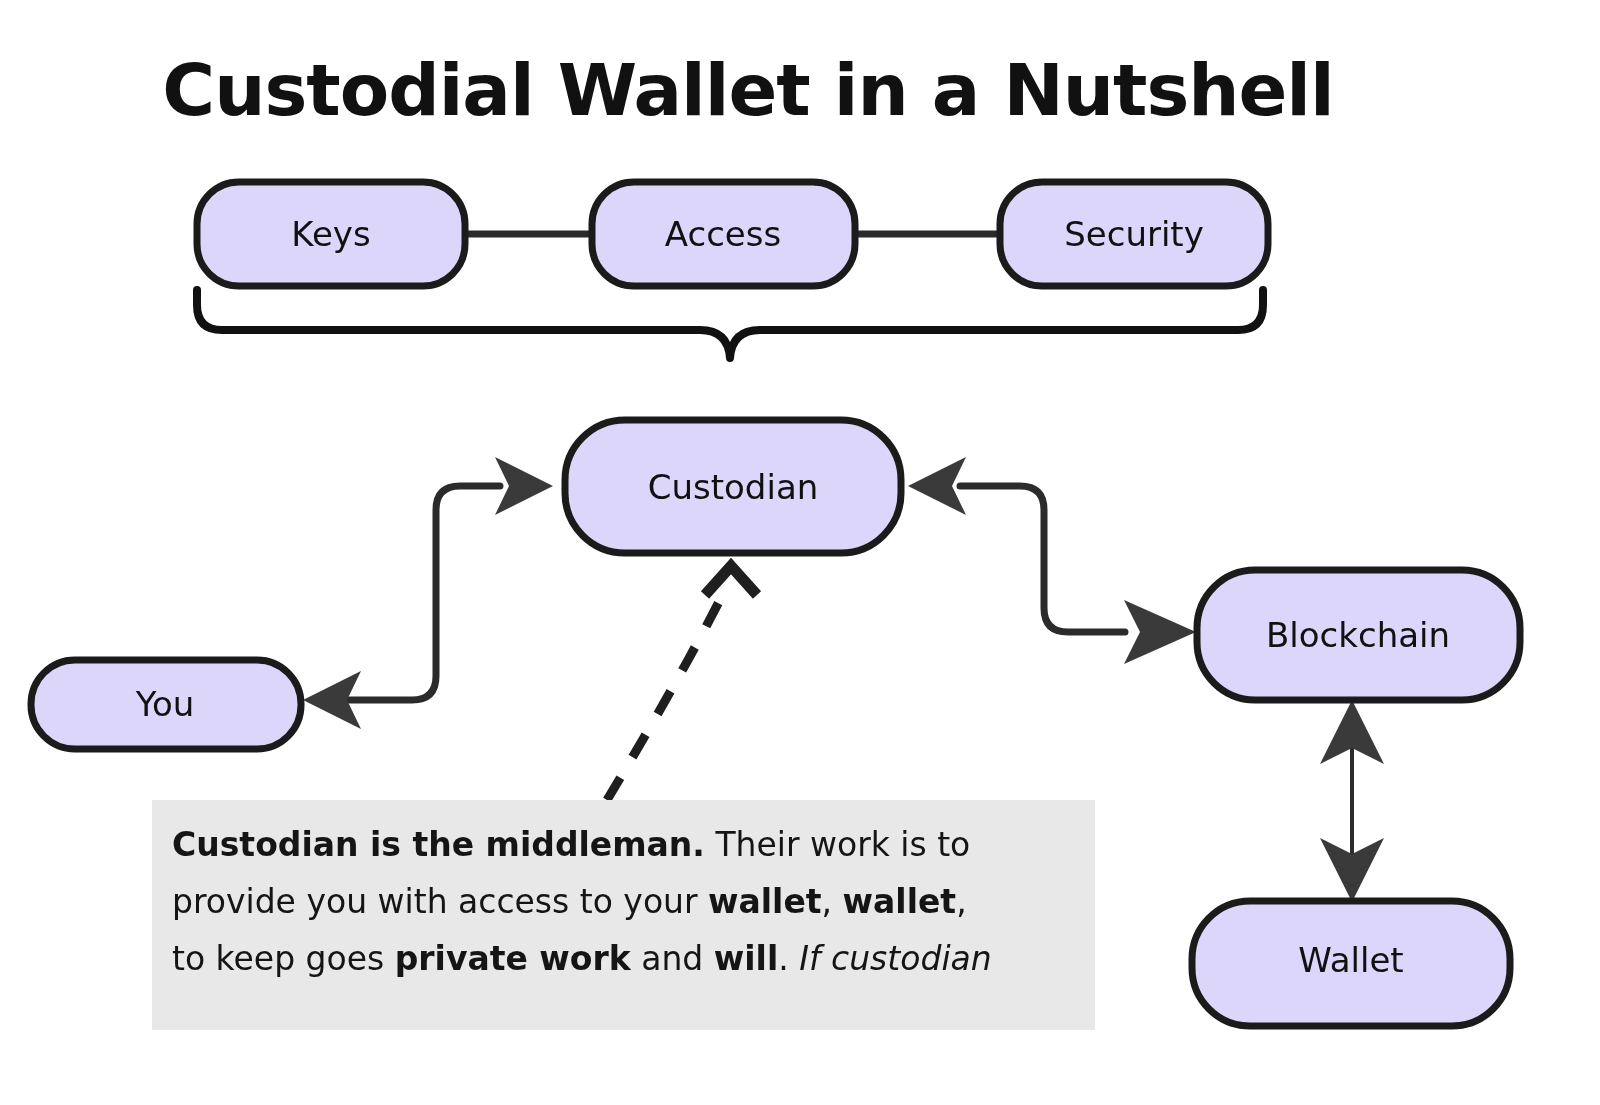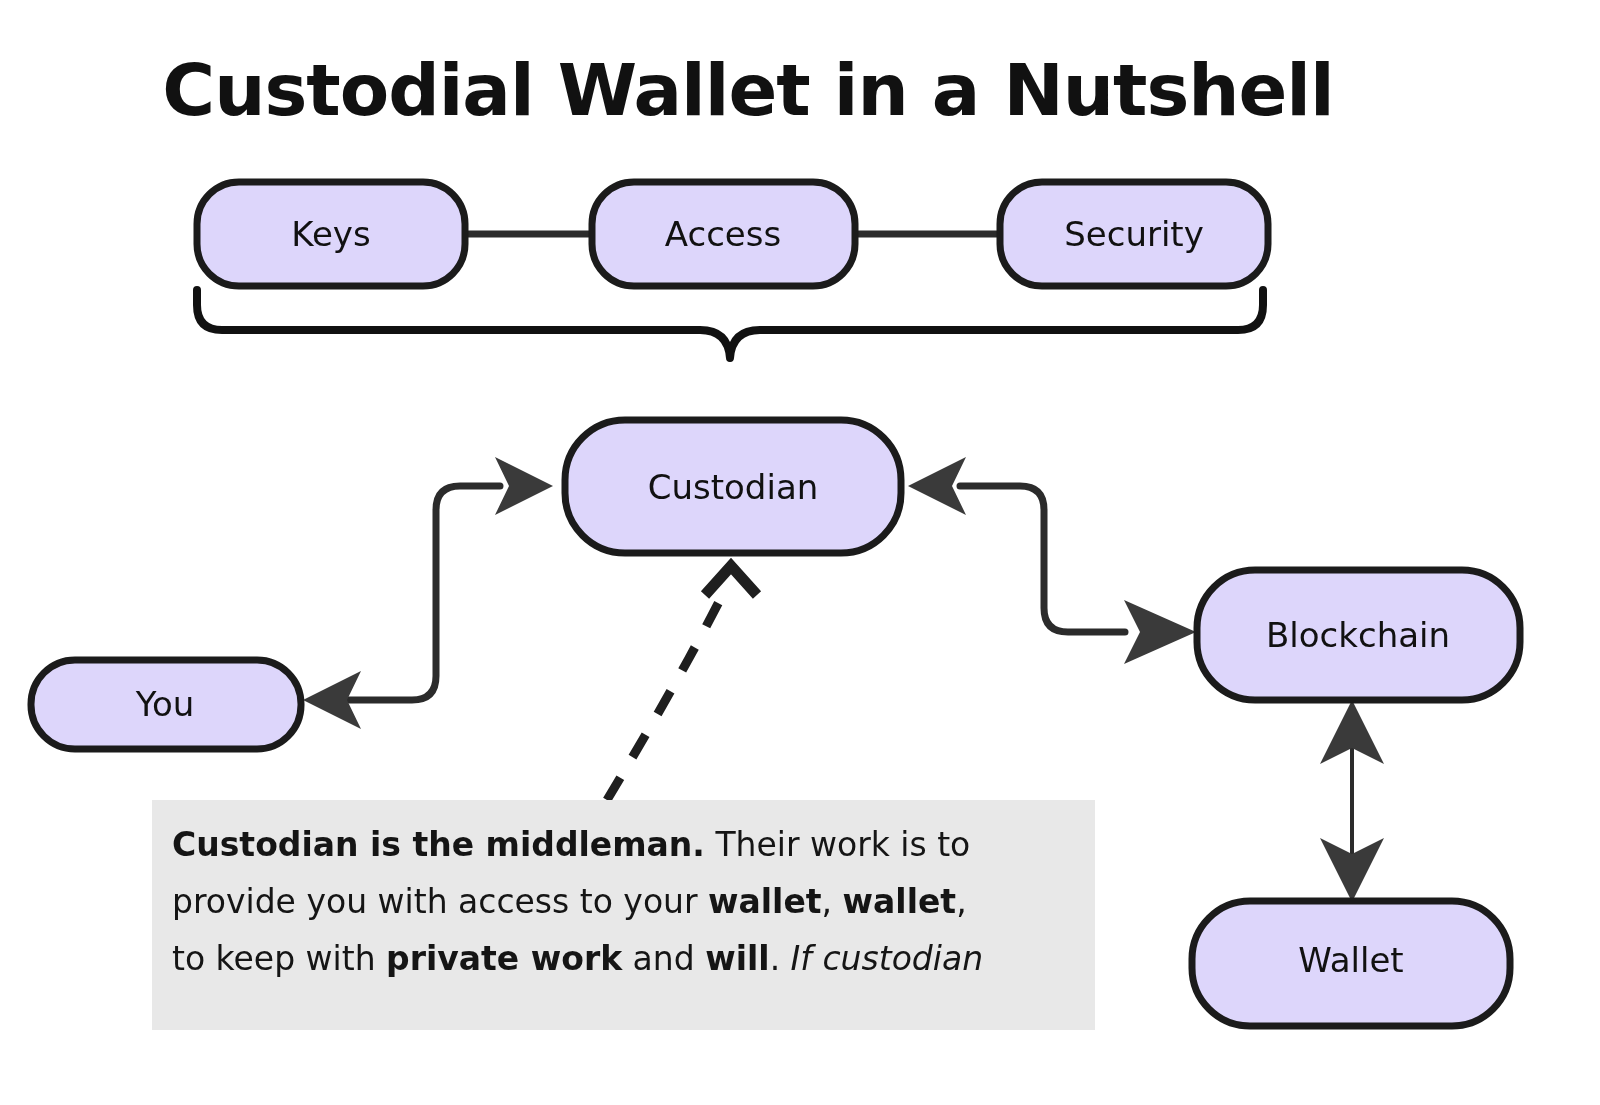--- a/index.html
+++ b/index.html
@@ -188,16 +188,16 @@
     </g>
 
     <g>
       <rect class="node-shape" x="1192" y="901" width="318" height="125" rx="58" ry="58"></rect>
       <text class="node-text" x="1351" y="962">Wallet</text>
     </g>
 
   </svg>
 
   <div class="note-box">
-    <p class="note-text"><b>Custodian is the middleman.</b><span> Their work is to</span><br><span>provide you with access to your </span><b>wallet</b><span>, </span><b>wallet</b><span>,</span><br><span>to keep with </span><b>private work</b><span> and </span><b>will</b><span>. </span><i>If custodian</i><br></p>
+    <p class="note-text"><b>Custodian is the middleman.</b><span> Their work is to</span><br><span>provide you with access to your </span><b>wallet</b><span>, </span><b>wallet</b><span>,</span><br><span>to keep goes </span><b>private work</b><span> and </span><b>will</b><span>. </span><i>If custodian</i><br></p>
   </div>
 
 </div>
 
 </body></html>

